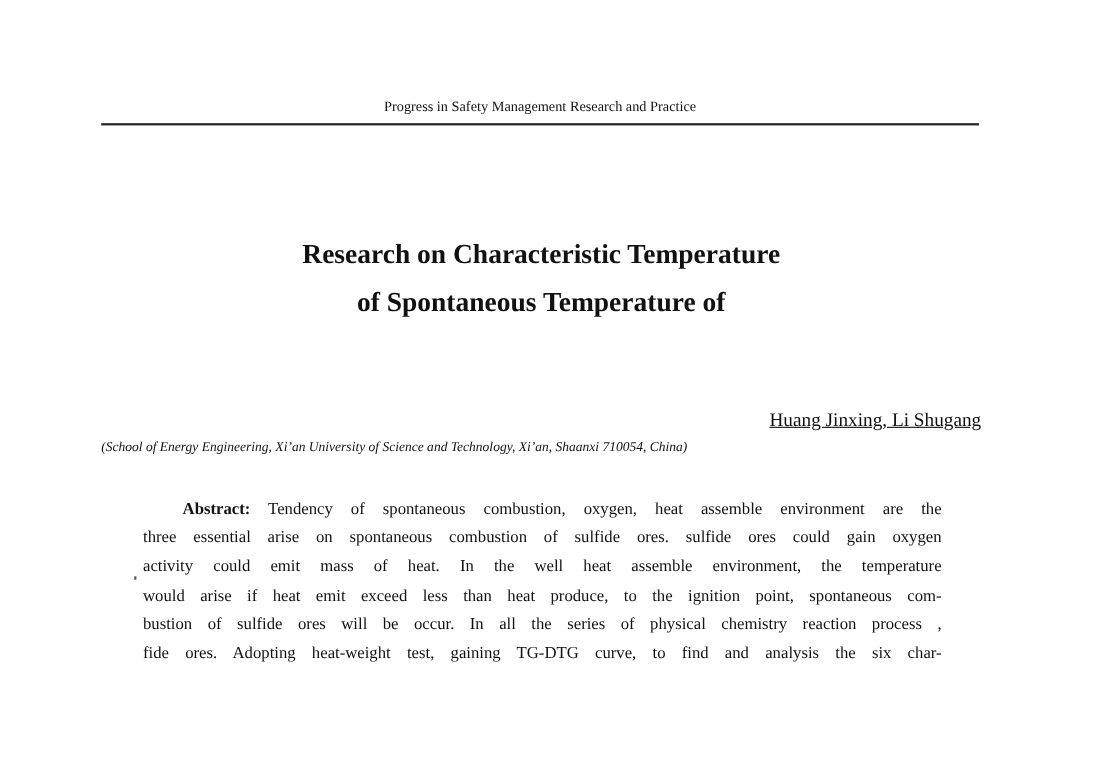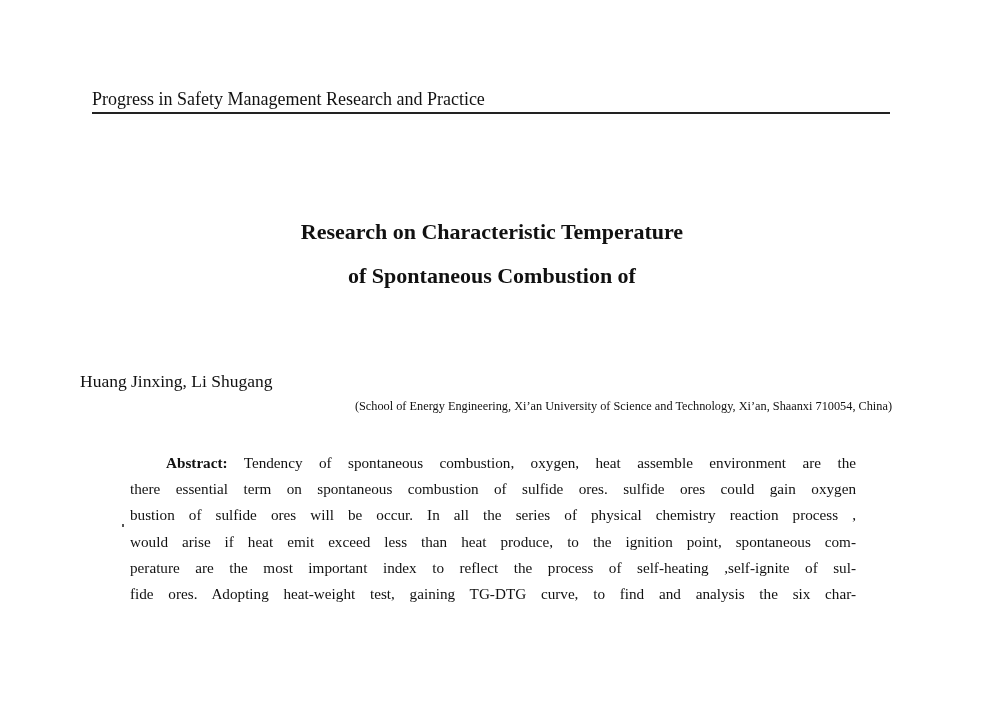--- a/index.html
+++ b/index.html
@@ -1,50 +1,50 @@
 <!DOCTYPE html>
 <html><head>
 <meta charset="utf-8">
 <style>
   html, body { margin: 0; padding: 0; background: #ffffff; }
   body { width: 1000px; height: 709px; overflow: hidden; position: relative;
          font-family: "Liberation Serif", "DejaVu Serif", serif; color: #111; }
-  .running-head { position: absolute; top: 89px; left: 92px; width: 798px; 
-                  font-size: 18px; letter-spacing: 0; }
+  .running-head { position: absolute; top: 89px; left: 92px; width: 798px; text-align: center;
+                  font-size: 13px; letter-spacing: 0; }
   .rule { position: absolute; top: 112px; left: 92px; width: 798px; height: 0;
           border-top: 2px solid #222; }
   .title { position: absolute; top: 210px; left: 92px; width: 800px; text-align: center;
-           font-weight: bold; font-size: 22px; line-height: 44px; }
-  .authors { position: absolute; top: 371px; left: 80px; width: 800px; text-align: left;
-             font-size: 17.5px; }
-  .affil { position: absolute; top: 399px; left: 92px; width: 800px; text-align: right;
-           font-size: 12.3px; }
+           font-weight: bold; font-size: 25px; line-height: 44px; }
+  .authors { position: absolute; top: 371px; left: 92px; width: 800px; text-align: right;
+             font-size: 17.5px; text-decoration: underline; }
+  .affil { position: absolute; top: 399px; left: 92px; width: 800px; text-align: left;
+           font-size: 12.3px; font-style: italic; }
   .abstract { position: absolute; top: 450px; left: 130px; width: 726px;
               font-size: 15.2px; line-height: 26.2px; text-align: justify; }
   .abstract .line { display: block; white-space: nowrap; text-align-last: justify; text-align: justify; }
   .abstract .first { padding-left: 36px; font-family: Liberation Serif, serif; }
   .abstract .lbl { font-weight: bold; }
   .speck { position: absolute; top: 524px; left: 122px; width: 2px; height: 3px; background: #555; }
 </style>
 </head>
 <body>
 
 <div class="running-head">Progress in Safety Management Research and Practice</div>
 <div class="rule"></div>
 
 <div class="title">
   <div>Research on Characteristic Temperature</div>
-  <div>of Spontaneous Combustion of</div>
+  <div>of Spontaneous Temperature of</div>
 </div>
 
 <div class="authors">Huang Jinxing, Li Shugang</div>
 <div class="affil">(School of Energy Engineering, Xi’an University of Science and Technology, Xi’an, Shaanxi 710054, China)</div>
 
 <div class="speck"></div>
 
 <div class="abstract">
   <span class="line first"><span class="lbl">Abstract:</span> <span>Tendency of spontaneous combustion, oxygen, heat assemble environment are the</span></span>
-  <span class="line">there essential term on spontaneous combustion of sulfide ores. sulfide ores could gain oxygen</span>
+  <span class="line">three essential arise on spontaneous combustion of sulfide ores. sulfide ores could gain oxygen</span>
+  <span class="line">activity could emit mass of heat. In the well heat assemble environment, the temperature</span>
+  <span class="line">would arise if heat emit exceed less than heat produce, to the ignition point, spontaneous com-</span>
   <span class="line">bustion of sulfide ores will be occur. In all the series of physical chemistry reaction process ,</span>
-  <span class="line">would arise if heat emit exceed less than heat produce, to the ignition point, spontaneous com-</span>
-  <span class="line">perature are the most important index to reflect the process of self-heating ,self-ignite of sul-</span>
   <span class="line">fide ores. Adopting heat-weight test, gaining TG-DTG curve, to find and analysis the six char-</span>
 </div>
 
 </body></html>

